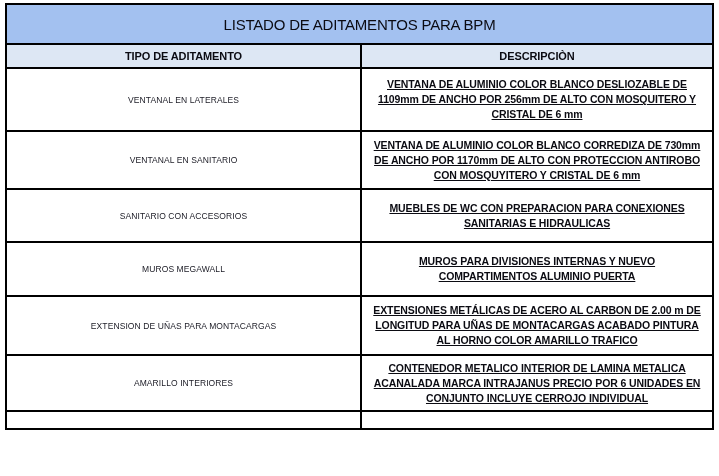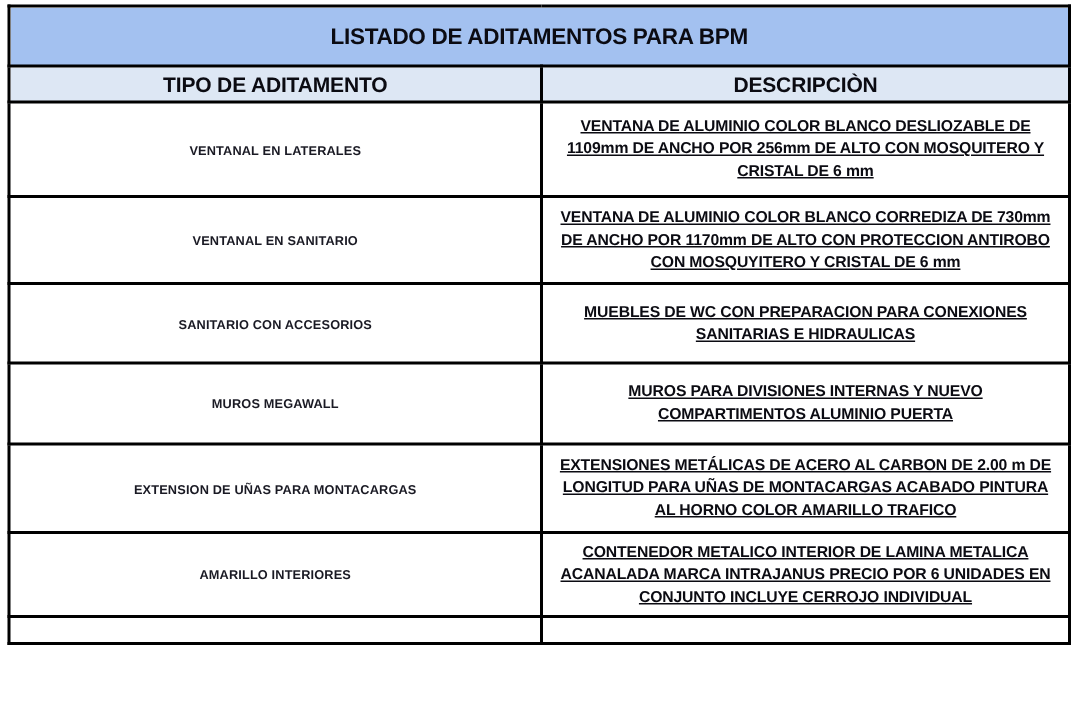--- a/index.html
+++ b/index.html
@@ -21,36 +21,36 @@
   }
   table.adit-table td, table.adit-table th {
     border: 2px solid var(--border-color, #000);
     text-align: center;
     vertical-align: middle;
     padding: 2px 10px;
     overflow: hidden;
   }
   .title-cell {
     background: var(--title-bg, #a3c1f0);
-    font-weight: bold;
+    font-weight: normal;
     font-size: 15px;
     letter-spacing: -0.2px;
     height: 40px;
     color: #0b0b12;
   }
   .col-header {
     background: var(--header-bg, #dde7f4);
     font-weight: bold;
-    font-size: 14px;
+    font-size: 11px;
     letter-spacing: -0.1px;
     height: 24px;
     color: #0b0b12;
   }
   .tipo-cell {
-    font-weight: bold;
+    font-weight: normal;
     font-size: 8.5px;
     letter-spacing: 0.1px;
     color: #1a1a24;
   }
   .desc-cell {
     font-weight: bold;
     font-size: 10.5px;
     line-height: 15px;
     letter-spacing: -0.1px;
     color: #0b0b12;

